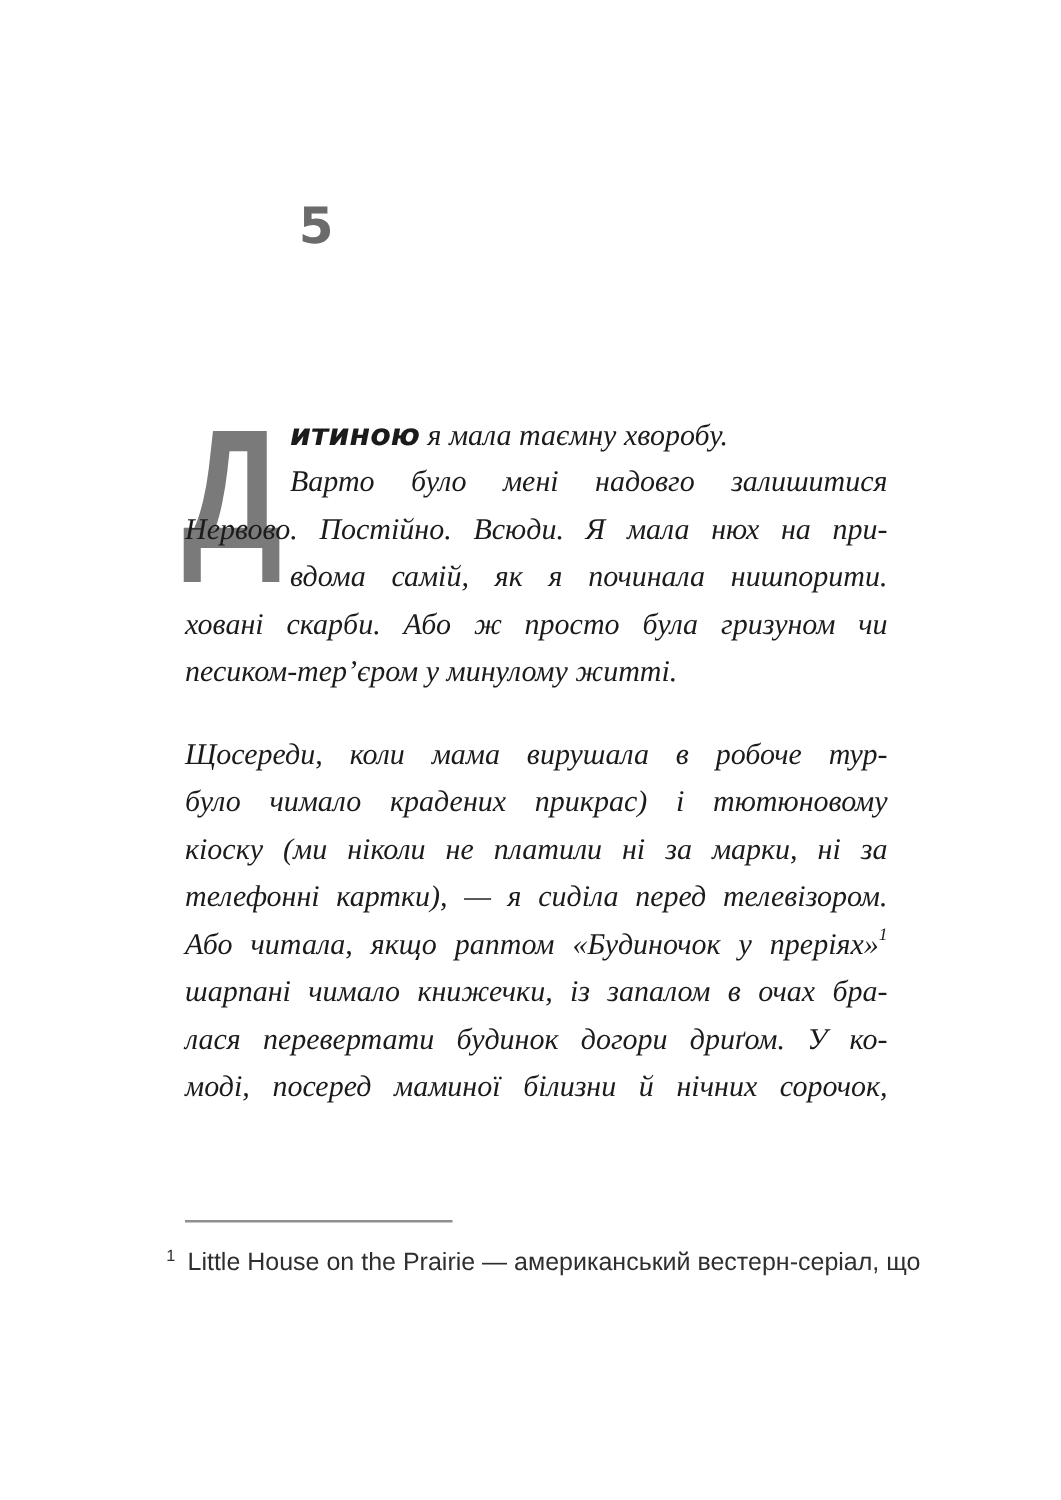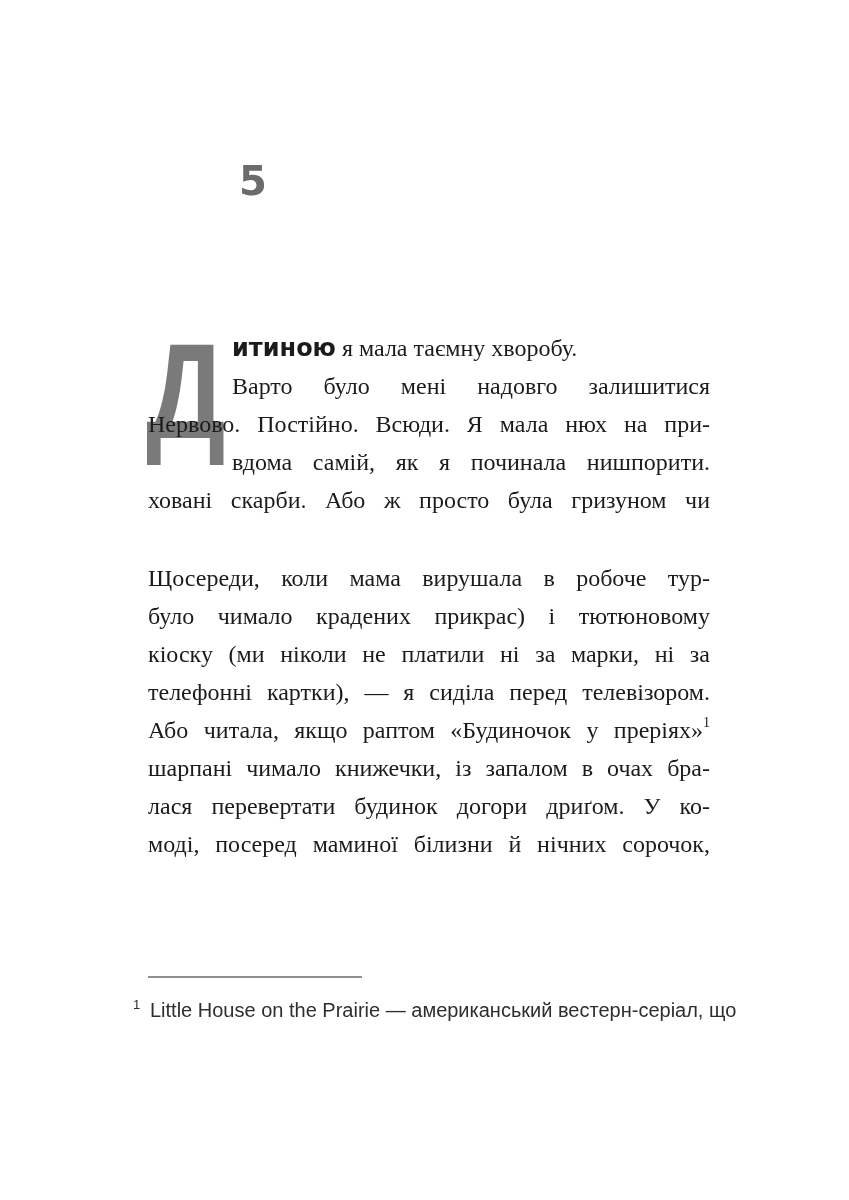--- a/index.html
+++ b/index.html
@@ -39,20 +39,21 @@
     transform: scaleX(0.82);
     transform-origin: 0 0;
   }
   
   .content {
     position: absolute;
     left: 148px;
     top: 329px;
     width: 562px;
     color: #1b1b1b;
+    font-style: italic;
   }
   .bline {
     font-family: "Liberation Serif", serif;
     font-size: 24px;
     height: 38px;
     line-height: 38px;
     white-space: normal;
   }
   .bline.just {
     text-align: justify;
@@ -60,21 +61,21 @@
   }
   .bline.indent {
     margin-left: 84px;
   }
   .lead-bold {
     font-family: "DejaVu Sans", sans-serif;
     font-weight: bold;
     font-size: 24px;
   }
   .para2 {
-    margin-top: 40px;
+    margin-top: 28px;
   }
   sup.fn-ref {
     font-size: 14px;
     line-height: 0;
     position: relative;
     top: -2px;
     vertical-align: super;
   }
   
   .footnote-rule {
@@ -114,20 +115,21 @@
   <div class="drop-cap">Д</div>
 
   <div class="content">
 
     <div class="para1">
       <div class="bline indent"><span class="lead-bold">итиною</span><span> я мала таємну хворобу.</span></div>
       <div class="bline indent just">Варто було мені надовго залишитися</div>
       <div class="bline just">Нервово. Постійно. Всюди. Я мала нюх на при-</div>
       <div class="bline indent just">вдома самій, як я починала нишпорити.</div>
       <div class="bline just">ховані скарби. Або ж просто була гризуном чи</div>
+      <div class="bline">песиком-тер’єром у минулому житті.</div>
     </div>
 
     <div class="para2">
       <div class="bline just">Щосереди, коли мама вирушала в робоче тур-</div>
       <div class="bline just">було чимало крадених прикрас) і тютюновому</div>
       <div class="bline just">кіоску (ми ніколи не платили ні за марки, ні за</div>
       <div class="bline just">телефонні картки), — я сиділа перед телевізором.</div>
       <div class="bline just"><span>Або читала, якщо раптом «Будиночок у преріях»</span><sup class="fn-ref">1</sup></div>
       <div class="bline just">шарпані чимало книжечки, із запалом в очах бра-</div>
       <div class="bline just">лася перевертати будинок догори дриґом. У ко-</div>

